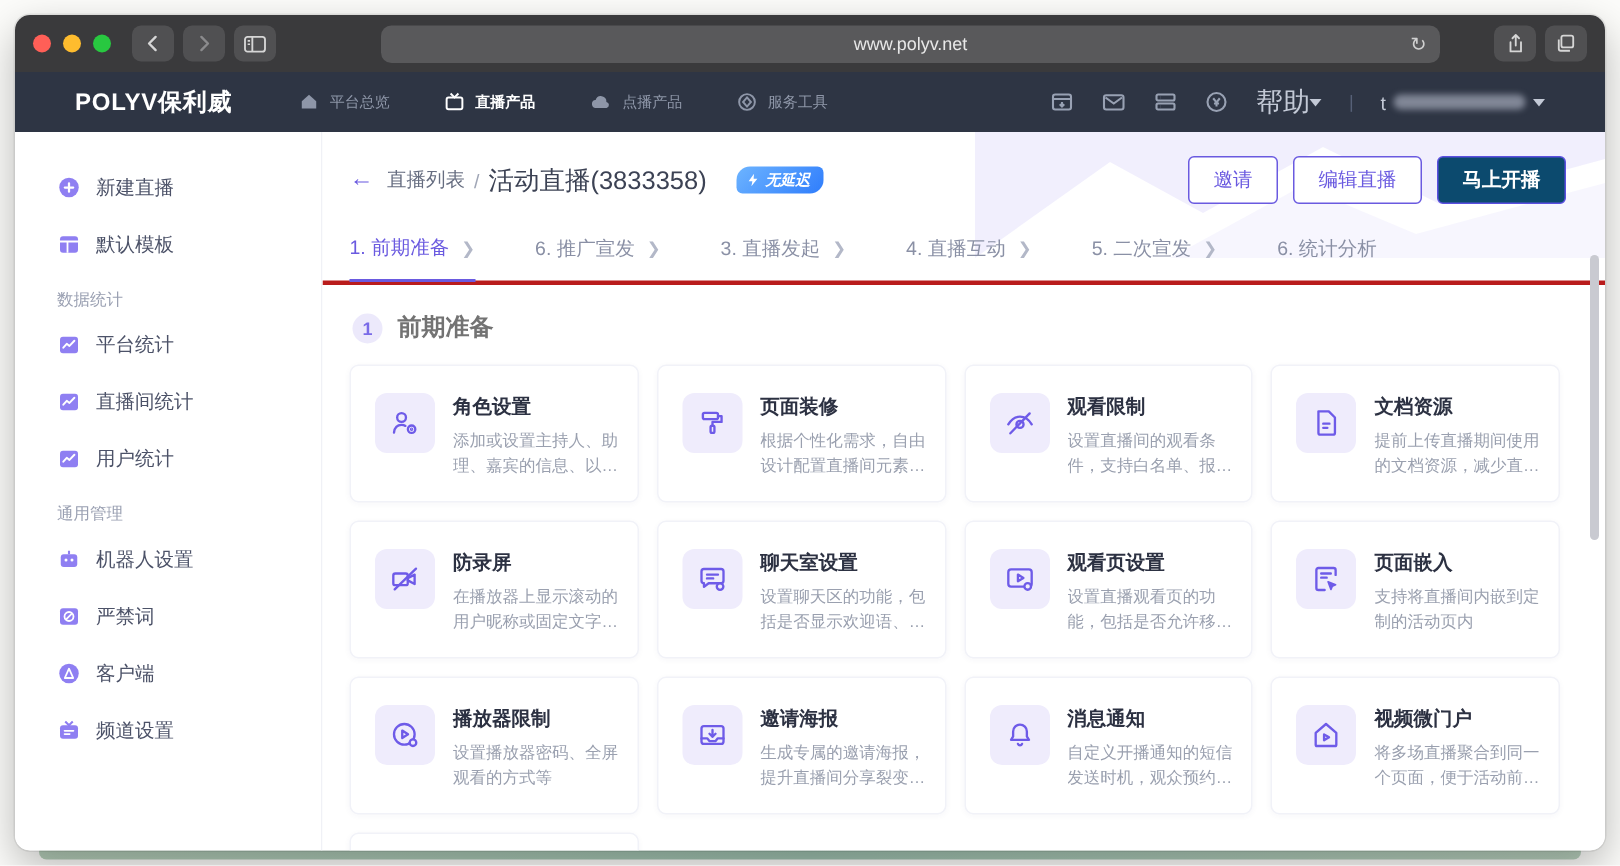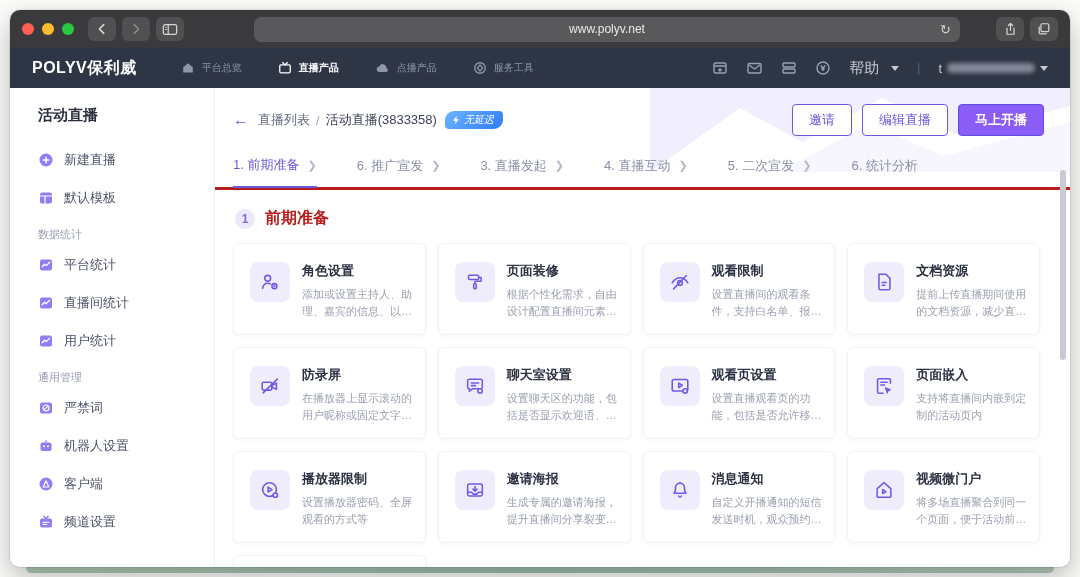--- a/index.html
+++ b/index.html
@@ -22,28 +22,28 @@
     display:flex; align-items:center; justify-content:center; margin-right:6px; color:#d6d6d6; }
   .chrome-btn.dim { color:#8b8b8d; }
   .chrome-btn svg { display:block; }
   .urlbar { flex:1; margin:0 36px 0 64px; height:25px; background:#59595b; border-radius:7px;
     display:flex; align-items:center; justify-content:center; position:relative;
     color:#e8e8e8; font-size:12px; }
   .urlbar .reload { position:absolute; right:9px; color:#d0d0d0; font-size:13px; line-height:1; }
   .chrome-right { display:flex; }
 
   
-  .navbar { height:40px; background:#2e3544; display:flex; align-items:center; padding:0 22px; }
+  .navbar { height:40px; background:#2e3544; display:flex; align-items:center; padding:0 40px; }
   .logo { color:#fff; font-weight:bold; font-size:16px; letter-spacing:.5px; }
   .menu { display:flex; margin-left:44px; gap:36px; }
   .menu-item { display:flex; align-items:center; gap:7px; font-size:10px; color:#8e96a8; cursor:pointer; }
   .menu-item.active { color:#ffffff; font-weight:bold; }
   .menu-item svg { display:block; }
   .nav-right { margin-left:auto; display:flex; align-items:center; gap:18px; color:#98a1b3; }
-  .nav-right .help { font-size:15px; color:#c3c9d6; display:flex; align-items:center; gap:12px; }
+  .nav-right .help { font-size:18px; color:#c3c9d6; display:flex; align-items:center; gap:0; }
   .caret { display:inline-block; width:0; height:0; border-left:4px solid transparent;
     border-right:4px solid transparent; border-top:5px solid #c3c9d6; }
   .nav-divider { color:#566077; font-size:12px; }
   .user { display:flex; align-items:center; gap:5px; color:#c3c9d6; font-size:13px; }
   .user-blur { display:inline-block; width:88px; height:10px; border-radius:5px;
     background:rgba(196,203,218,.55); filter:blur(2px); }
 
   
   .app { display:flex; height:479px; }
 
@@ -53,41 +53,41 @@
   .sb-item svg { display:block; flex-shrink:0; }
   .sb-section { font-size:11px; color:#9aa0b2; margin:10px 0 4px; }
 
   .content { flex:1; position:relative; background:#fff; overflow:hidden; }
   .wave { position:absolute; top:0; right:0; pointer-events:none; }
 
   .crumb-row { display:flex; align-items:center; padding:16px 26px 0 18px; position:relative; }
   .back-arrow { color:#6a5ae0; font-size:16px; margin-right:9px; cursor:pointer; line-height:1; }
   .crumb-parent { font-size:13px; color:#666d80; cursor:pointer; }
   .crumb-sep { font-size:13px; color:#a0a6b6; margin:0 6px; }
-  .crumb-current { font-size:13px; color:#3c4254; }
-  .badge { margin-left:8px; display:inline-flex; align-items:center; gap:3px;
+  .crumb-current { font-size:17px; color:#3c4254; }
+  .badge { margin-left:20px; display:inline-flex; align-items:center; gap:3px;
     background:linear-gradient(135deg,#6db4ff,#2f7dfc); color:#fff; font-size:10px;
-    font-style:italic; font-weight:normal; padding:2px 9px 2px 6px;
+    font-style:italic; font-weight:bold; padding:2px 9px 2px 6px;
     border-radius:9px 4px 9px 4px; }
   .actions { margin-left:auto; display:flex; gap:10px; }
   .btn { font-size:13px; border-radius:4px; padding:6px 16px; cursor:pointer; border:1px solid transparent; }
   .btn.outline { background:#fff; border-color:#6a5ae0; color:#6a5ae0; }
-  .btn.solid { background:#8b5cf6; color:#fff; font-weight:bold; border-color:#5b4fe0; }
+  .btn.solid { background:#0c4a6e; color:#fff; font-weight:bold; border-color:#5b4fe0; }
 
   .tabs { display:flex; gap:40px; padding:20px 26px 0 18px; border-bottom:3px solid #b91c1c; position:relative; }
   .tab { display:flex; align-items:center; gap:8px; font-size:13px; color:#8a90a5;
     padding-bottom:12px; cursor:pointer; }
   .tab .chev { color:#b3b8c8; font-size:11px; }
   .tab.active { color:#6a5ae0; border-bottom:2px solid #6a5ae0; margin-bottom:-1px; }
 
   .scrollarea { padding:16px 30px 0 18px; }
   .sec-head { display:flex; align-items:center; gap:10px; margin:2px 0 14px 2px; }
   .sec-num { width:20px; height:20px; border-radius:50%; background:#ece9fb; color:#7a6be8;
     font-size:12px; font-weight:bold; display:flex; align-items:center; justify-content:center; }
-  .sec-title { font-size:16px; font-weight:bold; color:#b91c1c; }
+  .sec-title { font-size:16px; font-weight:bold; color:#737373; }
 
   .grid { display:grid; grid-template-columns:repeat(4,1fr); gap:12px; }
   .card { background:#fff; border:1px solid #f1f2f8; border-radius:6px; min-height:84px;
     padding:18px 12px 14px 16px; display:flex; gap:12px; cursor:pointer;
     box-shadow:0 1px 4px rgba(40,50,90,.04); }
   .card-icon { width:40px; height:40px; border-radius:8px; background:#efecfc; flex-shrink:0;
     display:flex; align-items:center; justify-content:center; }
   .card-icon svg { display:block; }
   .card-title { font-size:13px; font-weight:bold; color:#2c3142; margin-bottom:6px; }
   .card-desc { font-size:11px; color:#9aa0af; line-height:1.55; display:-webkit-box;
@@ -203,21 +203,20 @@
         <span>t</span>
         <span class="user-blur"></span>
         <span class="caret"></span>
       </div>
     </div>
   </div>
 
   <div class="app">
 
     <aside class="sidebar">
-      <div class="sb-title">活动直播</div>
 
       <div class="sb-item">
         <svg width="16" height="16" viewBox="0 0 16 16">
             <circle cx="8" cy="8" r="6.5" fill="#8f7ff2"></circle>
             <path d="M8 5.2v5.6M5.2 8h5.6" stroke="#fff" stroke-width="1.5" stroke-linecap="round"></path>
           </svg>
         <span>新建直播</span>
       </div>
       <div class="sb-item">
         <svg width="16" height="16" viewBox="0 0 16 16">
@@ -244,36 +243,36 @@
       </div>
       <div class="sb-item">
         <svg width="16" height="16" viewBox="0 0 16 16">
             <rect x="2" y="2.5" width="12" height="11" rx="2" fill="#8f7ff2"></rect>
             <path d="m4.2 9.8 2.3-2.6 1.8 1.4 3.3-3.4" stroke="#fff" stroke-width="1.3" fill="none" stroke-linecap="round" stroke-linejoin="round"></path>
           </svg>
         <span>用户统计</span>
       </div>
 
       <div class="sb-section">通用管理</div>
-      <div class="sb-item">
-        <svg width="16" height="16" viewBox="0 0 16 16">
-            <rect x="2" y="2.5" width="12" height="11" rx="2" fill="#8f7ff2"></rect>
-            <circle cx="8" cy="8" r="3" fill="none" stroke="#fff" stroke-width="1.2"></circle>
-            <path d="M5.9 10.1 10.1 5.9" stroke="#fff" stroke-width="1.2"></path>
-          </svg>
-        <span>严禁词</span>
-      </div>
       <div class="sb-item">
         <svg width="16" height="16" viewBox="0 0 16 16">
             <rect x="2.5" y="4.5" width="11" height="8.5" rx="2" fill="#8f7ff2"></rect>
             <path d="M8 2.2v2.3" stroke="#8f7ff2" stroke-width="1.4"></path>
             <circle cx="6" cy="8.3" r="1" fill="#fff"></circle>
             <circle cx="10" cy="8.3" r="1" fill="#fff"></circle>
           </svg>
         <span>机器人设置</span>
+      </div>
+      <div class="sb-item">
+        <svg width="16" height="16" viewBox="0 0 16 16">
+            <rect x="2" y="2.5" width="12" height="11" rx="2" fill="#8f7ff2"></rect>
+            <circle cx="8" cy="8" r="3" fill="none" stroke="#fff" stroke-width="1.2"></circle>
+            <path d="M5.9 10.1 10.1 5.9" stroke="#fff" stroke-width="1.2"></path>
+          </svg>
+        <span>严禁词</span>
       </div>
       <div class="sb-item">
         <svg width="16" height="16" viewBox="0 0 16 16">
             <circle cx="8" cy="8" r="6.5" fill="#8f7ff2"></circle>
             <path d="M8 4.8 10.8 11H5.2z" fill="none" stroke="#fff" stroke-width="1.2" stroke-linejoin="round"></path>
           </svg>
         <span>客户端</span>
       </div>
       <div class="sb-item">
         <svg width="16" height="16" viewBox="0 0 16 16">

